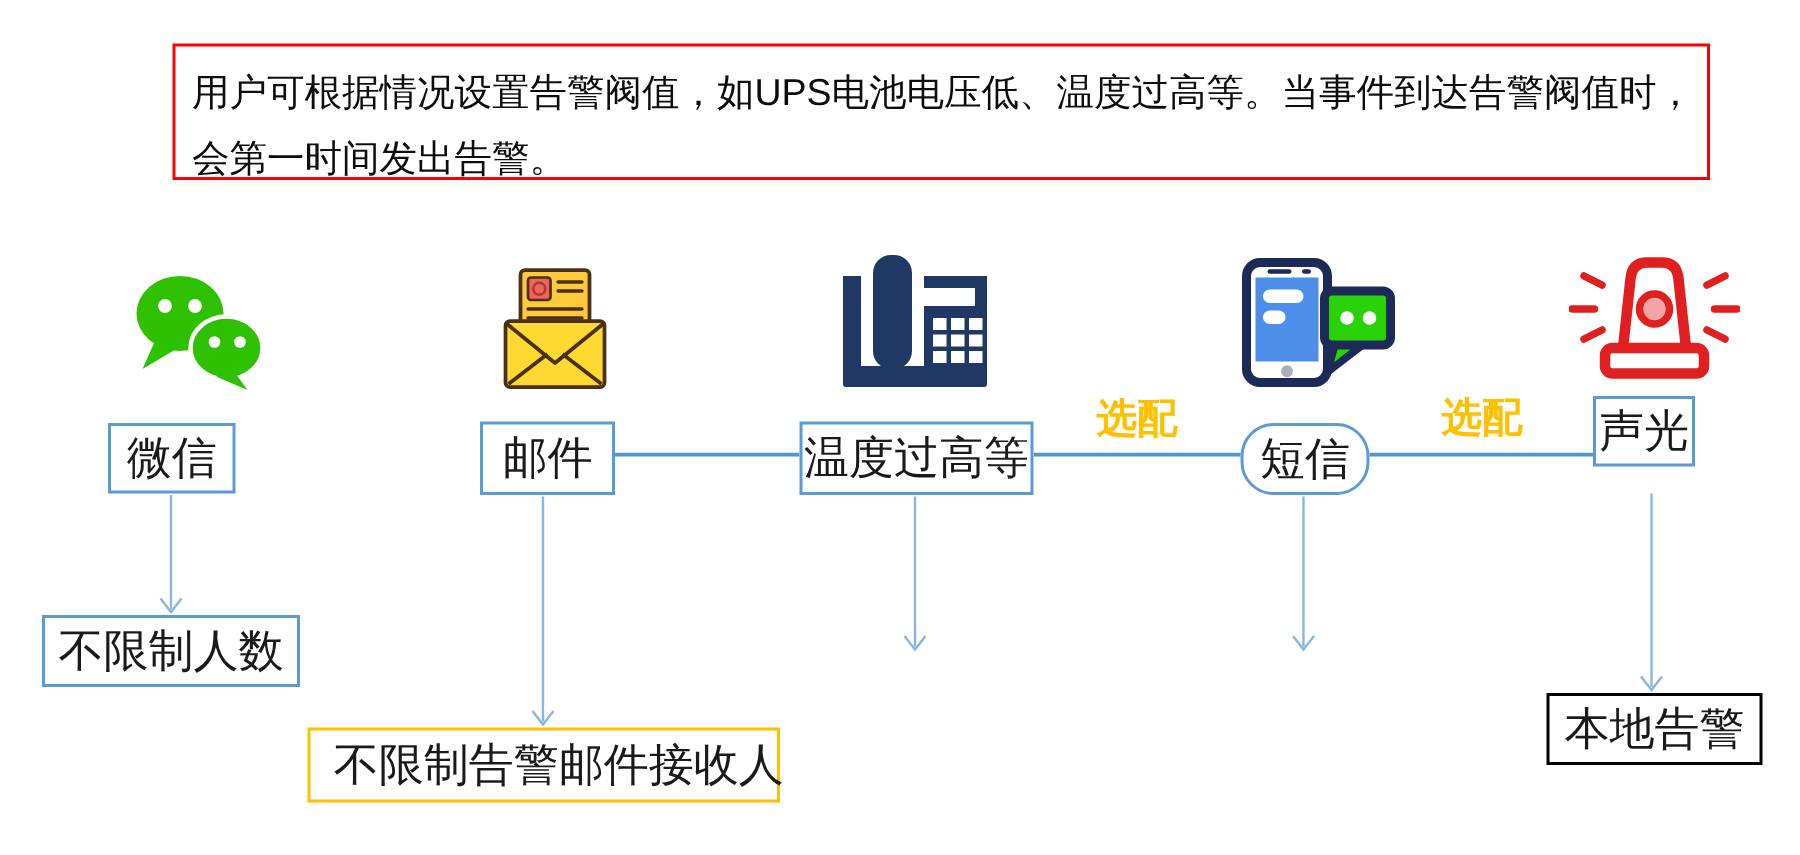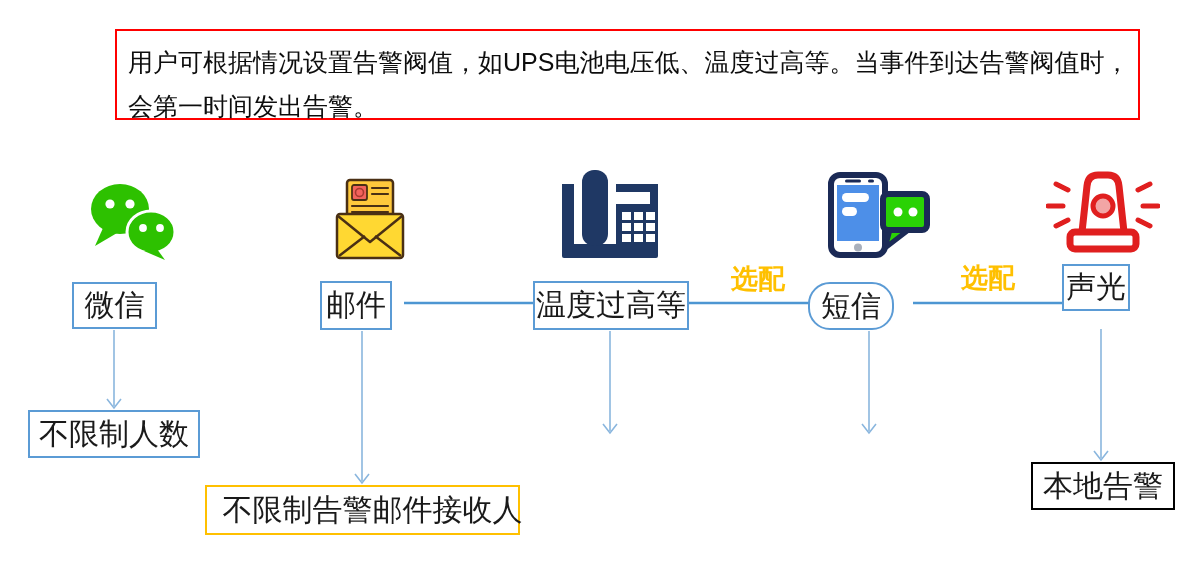--- a/index.html
+++ b/index.html
@@ -19,23 +19,23 @@
   
   .connectors { position:absolute; left:0; top:0; width:1200px; height:570px; pointer-events:none; }
 
   
   .chanbox {
     position:absolute; border:2px solid #5B9BD5; background:#fff;
     display:flex; align-items:center; justify-content:center;
     font-size:30px; color:#1a1a1a; white-space:nowrap;
   }
   .cb-wechat { left:72px;  top:282px; width:85px;  height:47px; }
-  .cb-email  { left:320px; top:281px; width:72px;  height:49px; }
+  .cb-email  { left:320px; top:281px; width:90px;  height:49px; }
   .cb-phone  { left:533px; top:281px; width:156px; height:49px; }
-  .cb-sms    { left:808px; top:282px; width:86px;  height:48px;border-radius:22px; }
+  .cb-sms    { left:827px; top:282px; width:86px;  height:48px;border-radius:22px; }
   .cb-sound  { left:1062px;top:264px; width:68px;  height:47px; }
 
   
   .icon { position:absolute; }
   .ic-wechat { left:87px;   top:182px; width:92px;  height:78px; }
   .ic-email  { left:335px;  top:178px; width:70px;  height:82px; }
   .ic-phone  { left:562px;  top:170px; width:96px;  height:88px; }
   .ic-sms    { left:827px;  top:172px; width:104px; height:86px; }
   .ic-siren  { left:1046px; top:170px; width:114px; height:92px; }
   .icon svg { display:block; width:100%; height:100%; }

